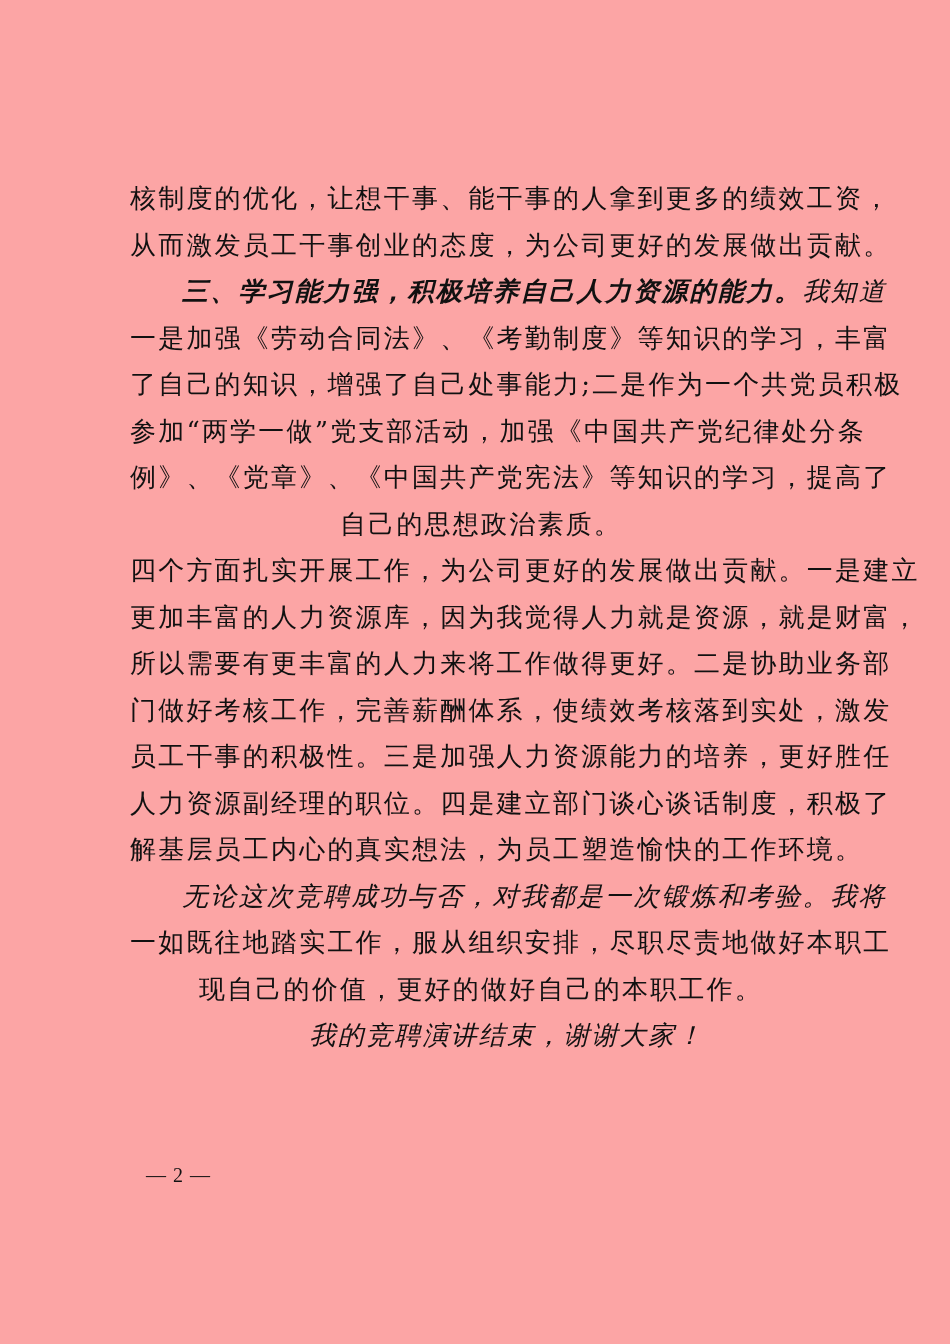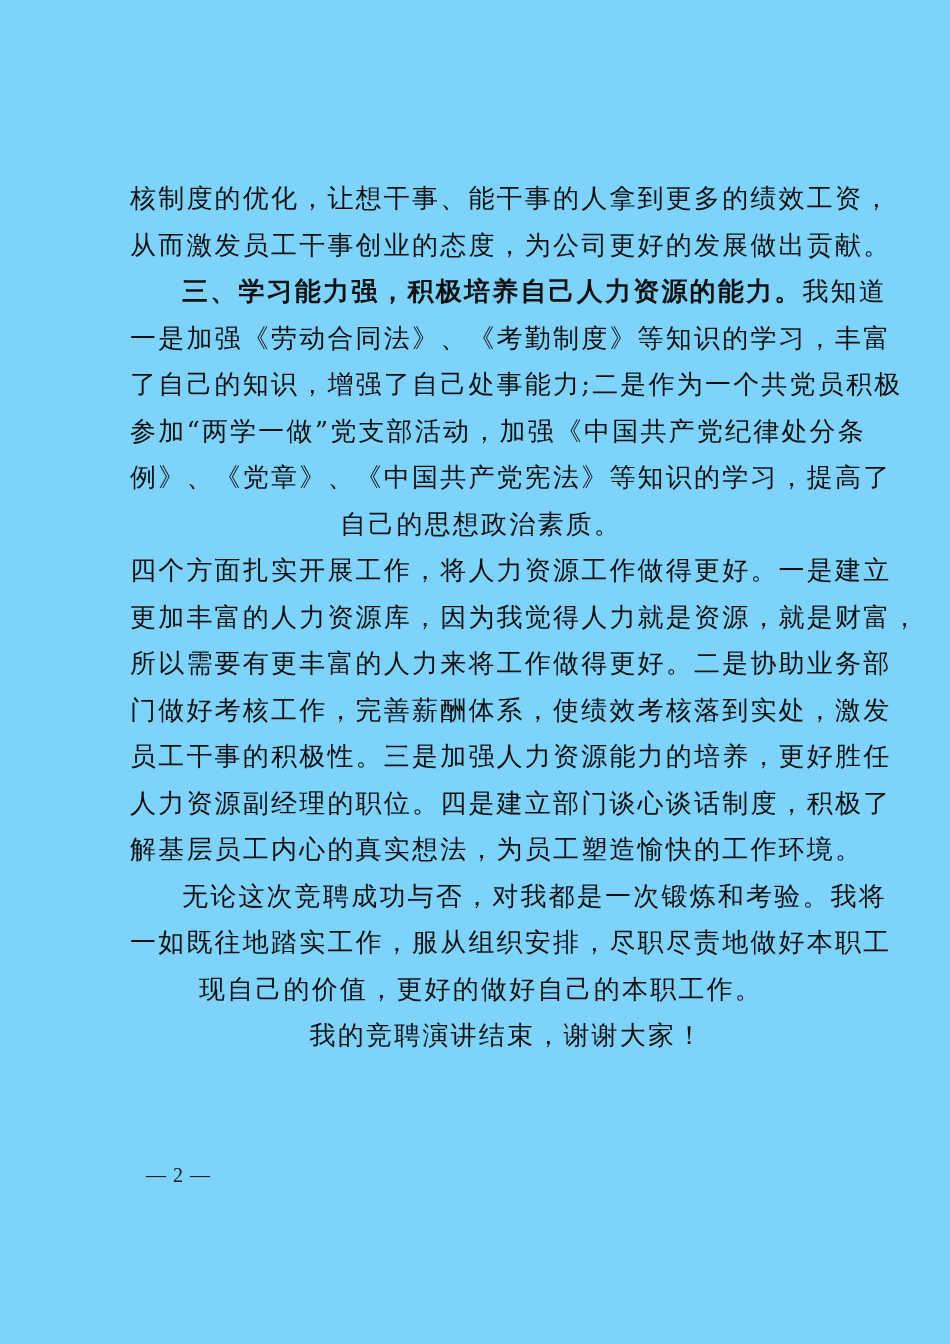--- a/index.html
+++ b/index.html
@@ -13,39 +13,40 @@
       position: relative;
       overflow: hidden;
       font-family: "DejaVu Serif", "Liberation Serif", serif;
       color: #111111;
     }
     .page {
       position: absolute;
       left: 0; top: 0;
       width: 950px;
       height: 1344px;
-      background: #7dd3fc;
+      background: #fca5a5;
     }
     .body-text {
       position: absolute;
       left: 130px;
       top: 175px;
       width: 702px;
     }
     .line {
       height: 46.5px;
       line-height: 46.5px;
       font-size: 26px;
       white-space: nowrap;
       letter-spacing: 2.2px;
       overflow: visible;
       text-align: center;
     }
     .line.indent {
       padding-left: 52px;
+      font-style: italic;
     }
     .line.justify {
       text-align: justify;
       text-align-last: justify;
     }
     .heading-bold {
       font-weight: bold;
       font-family: "DejaVu Sans", "Liberation Sans", sans-serif;
     }
     .page-number {
@@ -69,21 +70,21 @@
 
     <div class="line indent justify">
       <span class="heading-bold">三、学习能力强，积极培养自己人力资源的能力。</span><span>我知道</span>
     </div>
     <div class="line justify">一是加强《劳动合同法》、《考勤制度》等知识的学习，丰富</div>
     <div class="line justify">了自己的知识，增强了自己处事能力;二是作为一个共党员积极</div>
     <div class="line justify">参加“两学一做”党支部活动，加强《中国共产党纪律处分条</div>
     <div class="line justify">例》、《党章》、《中国共产党宪法》等知识的学习，提高了</div>
     <div class="line">自己的思想政治素质。</div>
 
-    <div class="line justify">四个方面扎实开展工作，将人力资源工作做得更好。一是建立</div>
+    <div class="line justify">四个方面扎实开展工作，为公司更好的发展做出贡献。一是建立</div>
     <div class="line justify">更加丰富的人力资源库，因为我觉得人力就是资源，就是财富，</div>
     <div class="line justify">所以需要有更丰富的人力来将工作做得更好。二是协助业务部</div>
     <div class="line justify">门做好考核工作，完善薪酬体系，使绩效考核落到实处，激发</div>
     <div class="line justify">员工干事的积极性。三是加强人力资源能力的培养，更好胜任</div>
     <div class="line justify">人力资源副经理的职位。四是建立部门谈心谈话制度，积极了</div>
     <div class="line">解基层员工内心的真实想法，为员工塑造愉快的工作环境。</div>
 
     <div class="line indent justify">无论这次竞聘成功与否，对我都是一次锻炼和考验。我将</div>
     <div class="line justify">一如既往地踏实工作，服从组织安排，尽职尽责地做好本职工</div>
     <div class="line">现自己的价值，更好的做好自己的本职工作。</div>

